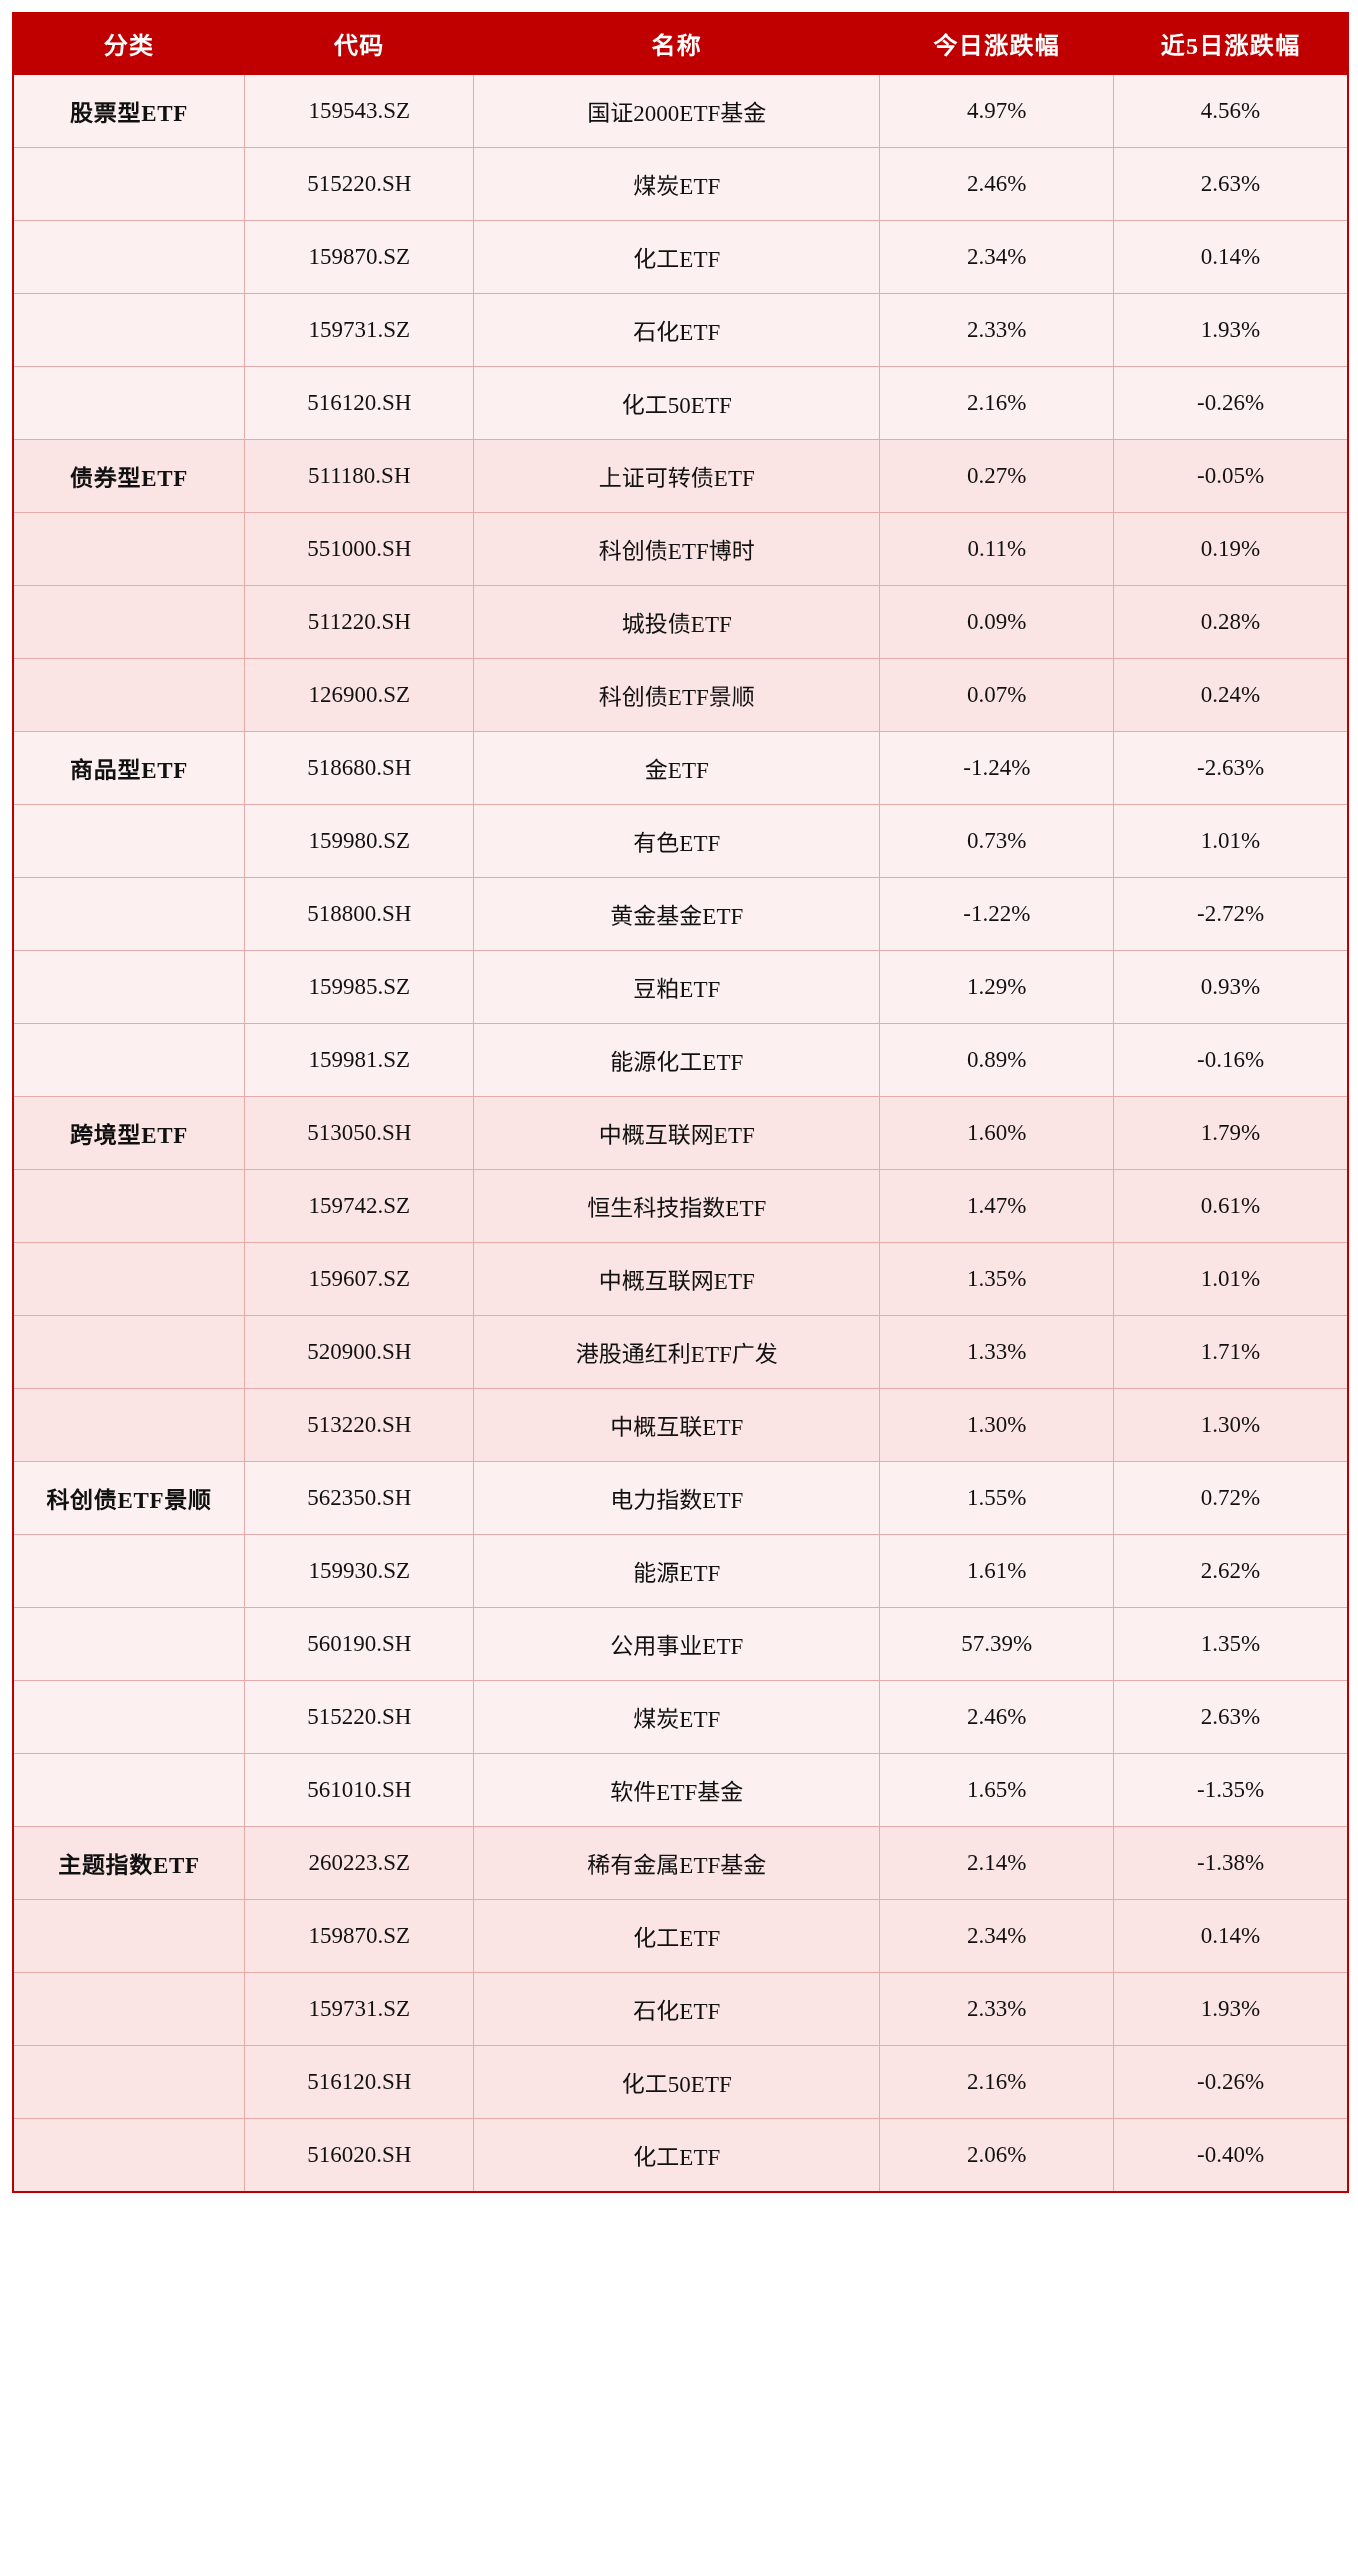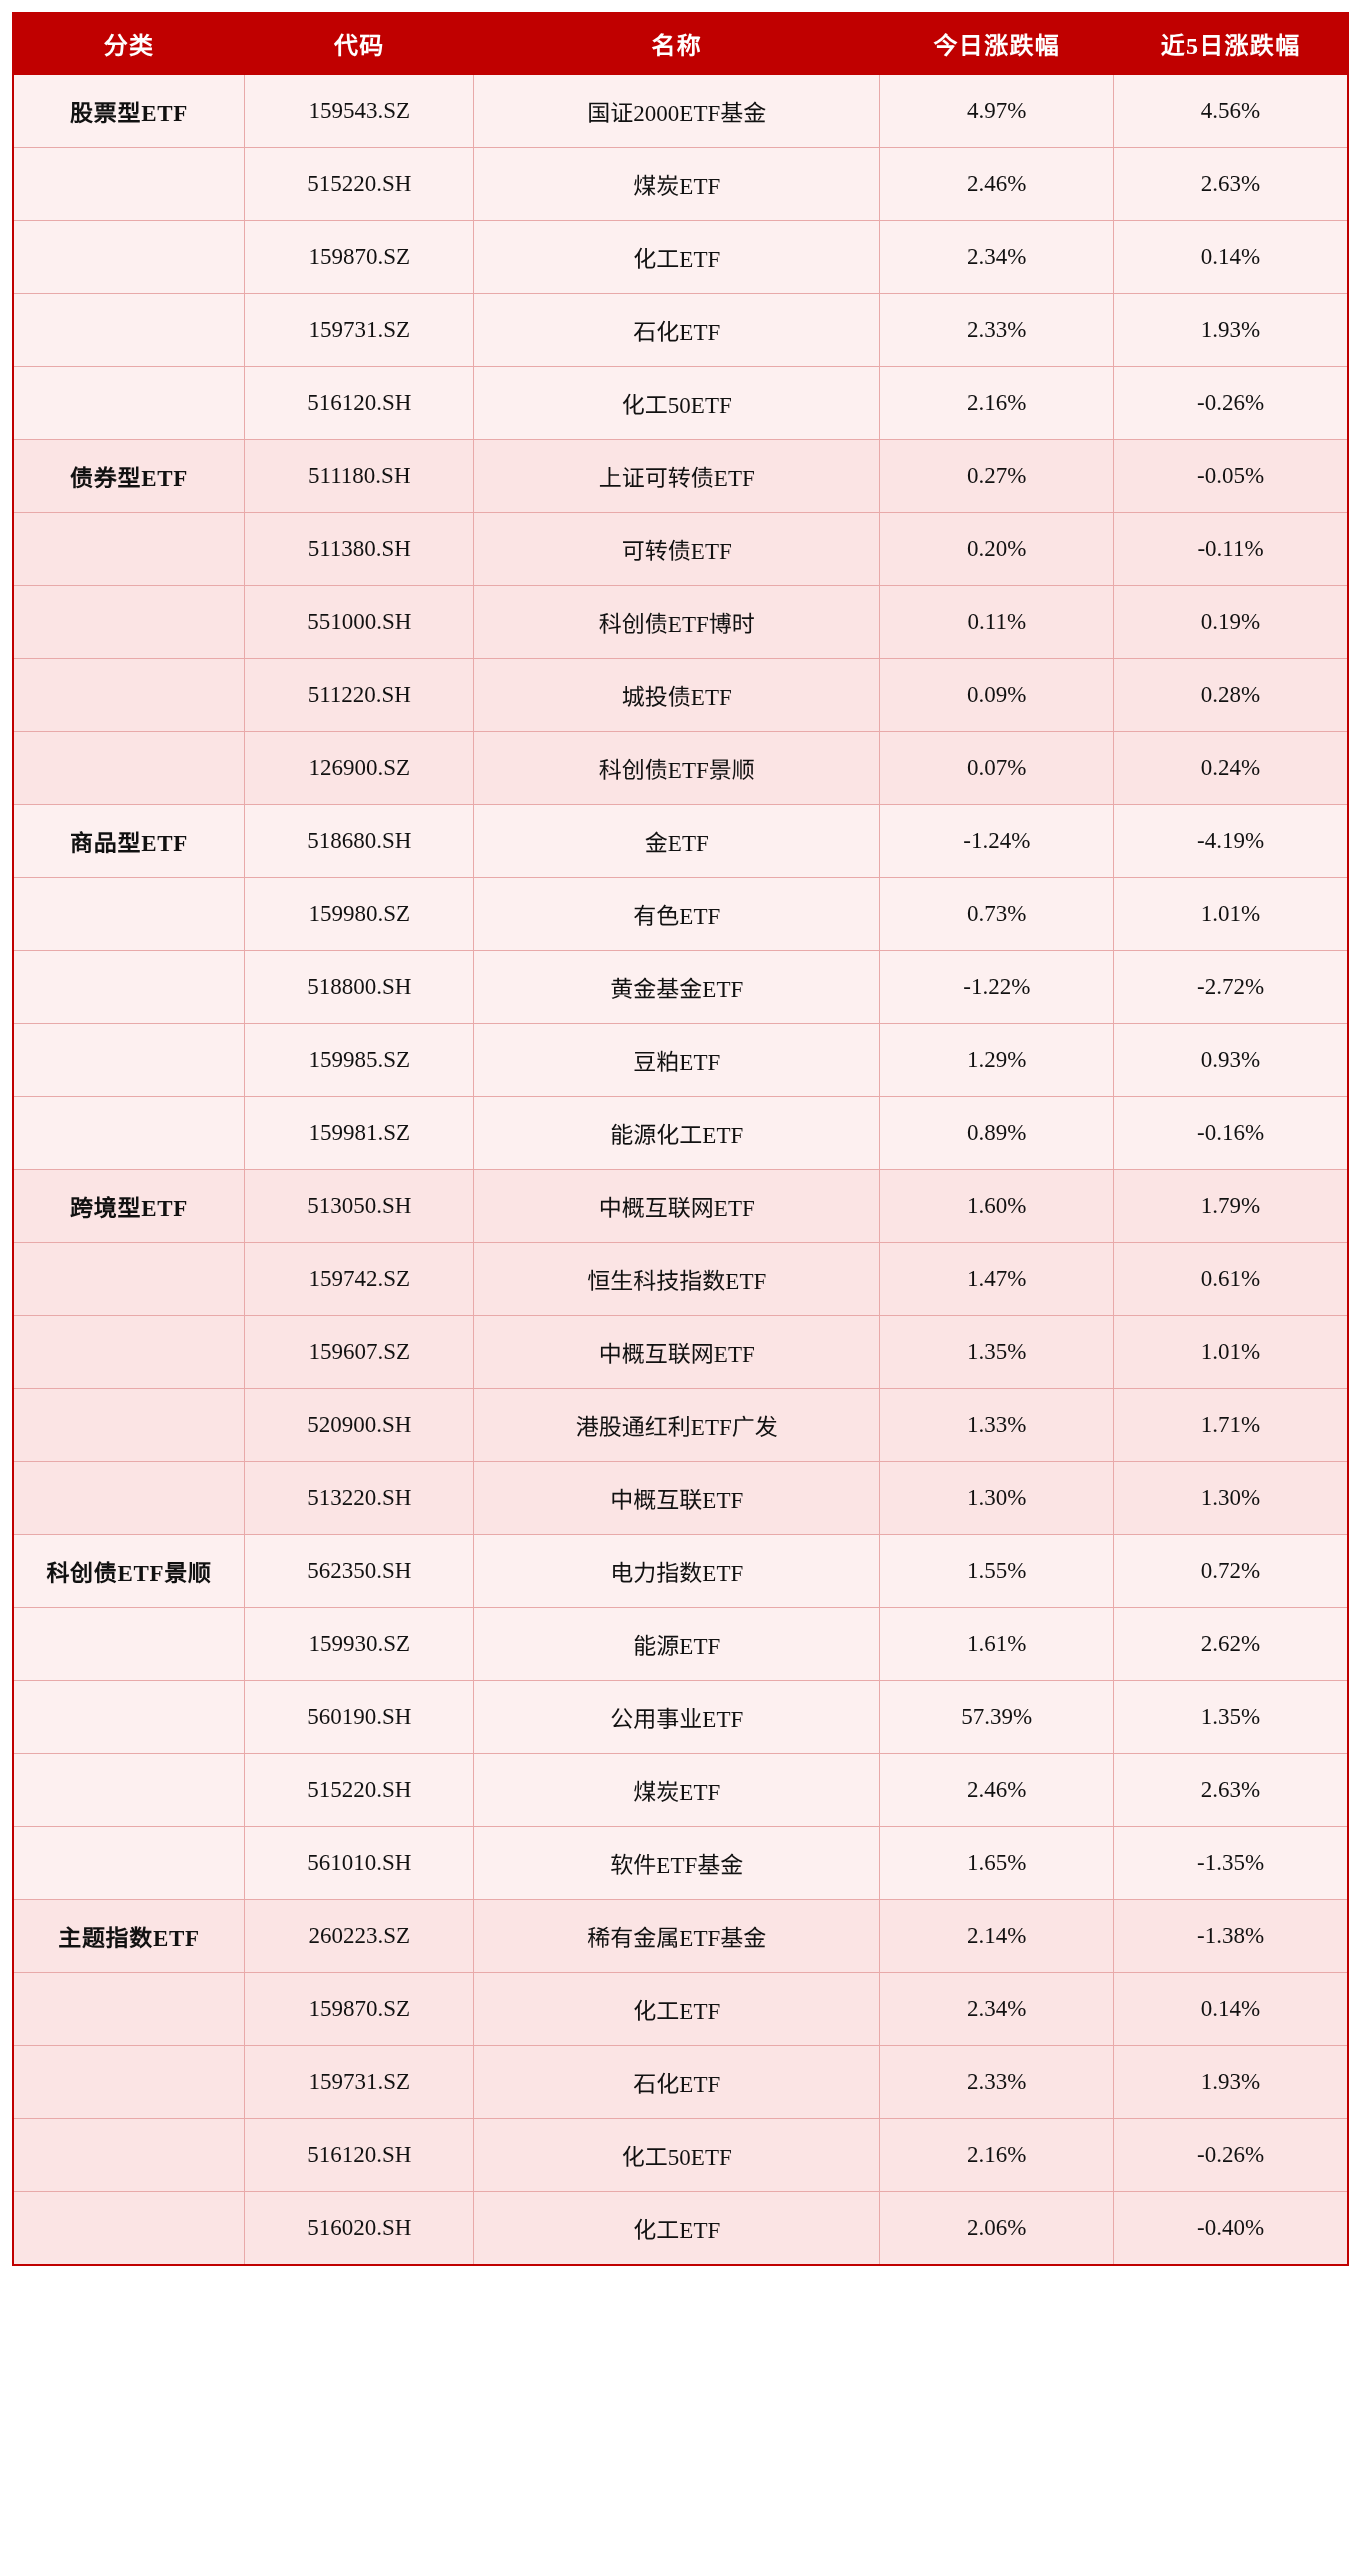--- a/index.html
+++ b/index.html
@@ -125,27 +125,20 @@
         </tr>
         <tr class="alt band-start">
           <td class="cat">债券型ETF</td>
           <td>511180.SH</td>
           <td>上证可转债ETF</td>
           <td>0.27%</td>
           <td>-0.05%</td>
         </tr>
         <tr class="alt">
           <td class="cat"></td>
-          <td>511380.SH</td>
-          <td>可转债ETF</td>
-          <td>0.20%</td>
-          <td>-0.11%</td>
-        </tr>
-        <tr class="alt">
-          <td class="cat"></td>
           <td>551000.SH</td>
           <td>科创债ETF博时</td>
           <td>0.11%</td>
           <td>0.19%</td>
         </tr>
         <tr class="alt">
           <td class="cat"></td>
           <td>511220.SH</td>
           <td>城投债ETF</td>
           <td>0.09%</td>
@@ -156,21 +149,21 @@
           <td>126900.SZ</td>
           <td>科创债ETF景顺</td>
           <td>0.07%</td>
           <td>0.24%</td>
         </tr>
         <tr class=" band-start">
           <td class="cat">商品型ETF</td>
           <td>518680.SH</td>
           <td>金ETF</td>
           <td>-1.24%</td>
-          <td>-4.19%</td>
+          <td>-2.63%</td>
         </tr>
         <tr>
           <td class="cat"></td>
           <td>159980.SZ</td>
           <td>有色ETF</td>
           <td>0.73%</td>
           <td>1.01%</td>
         </tr>
         <tr>
           <td class="cat"></td>

